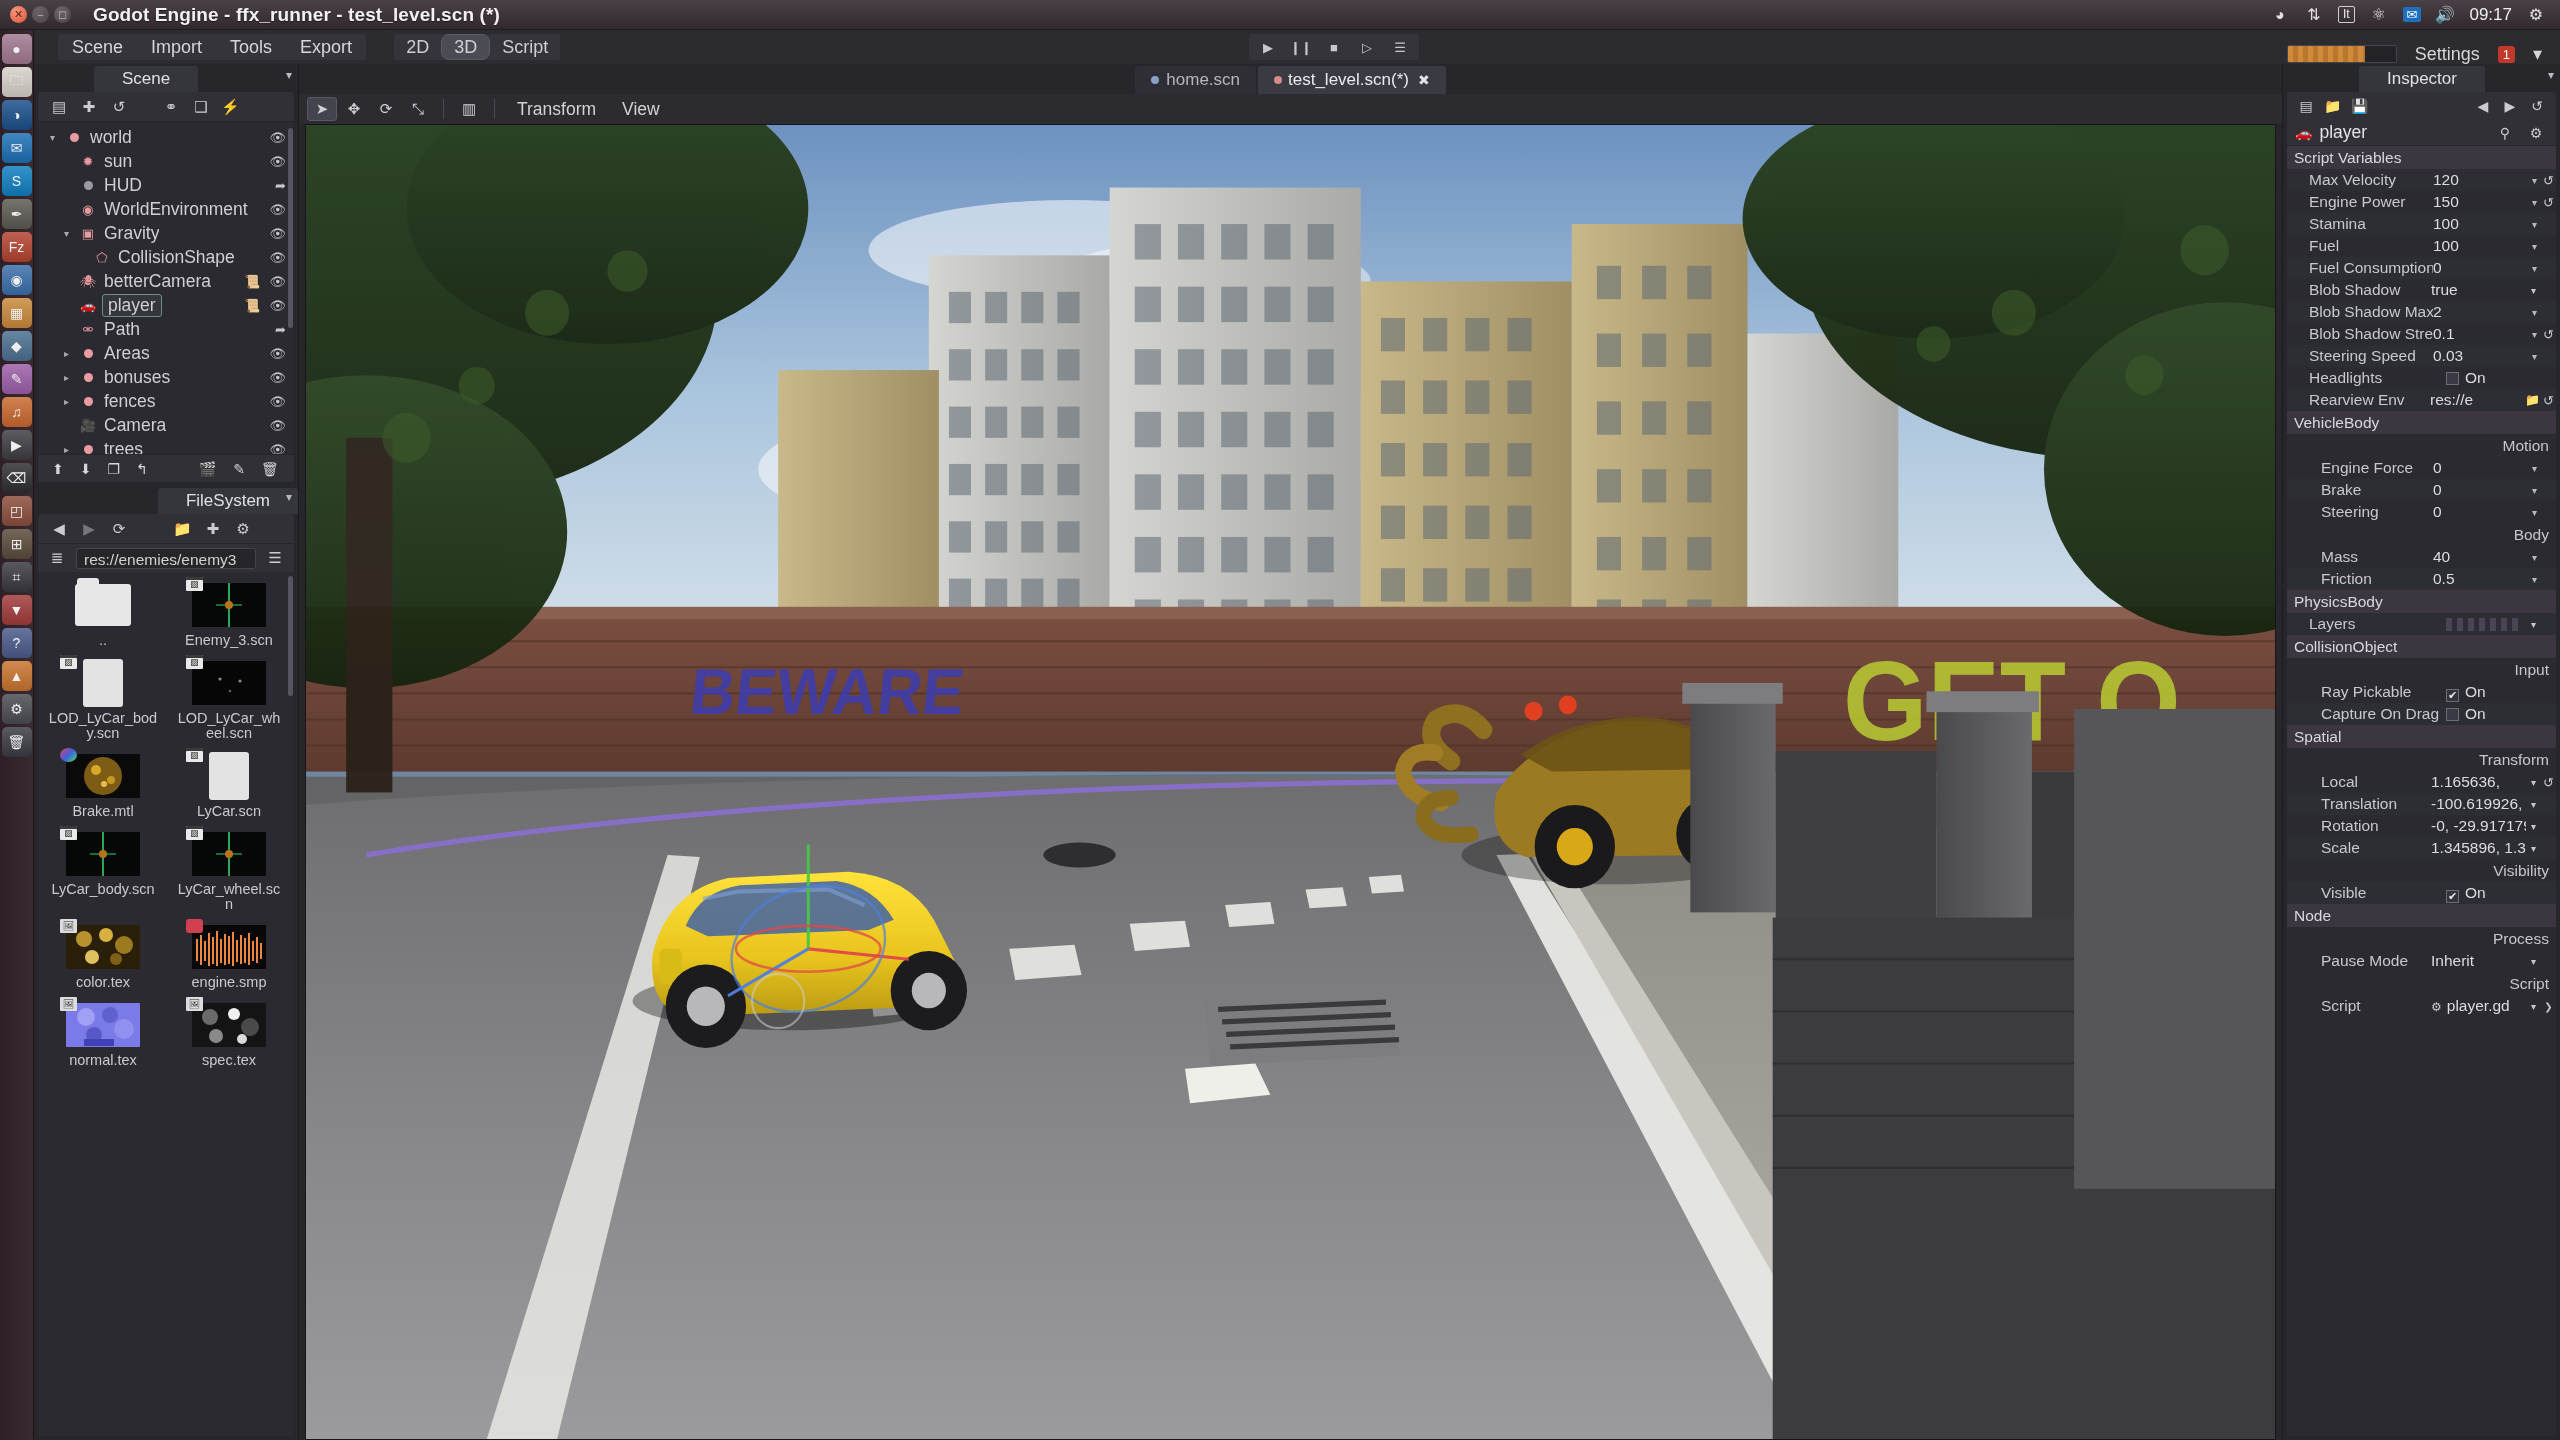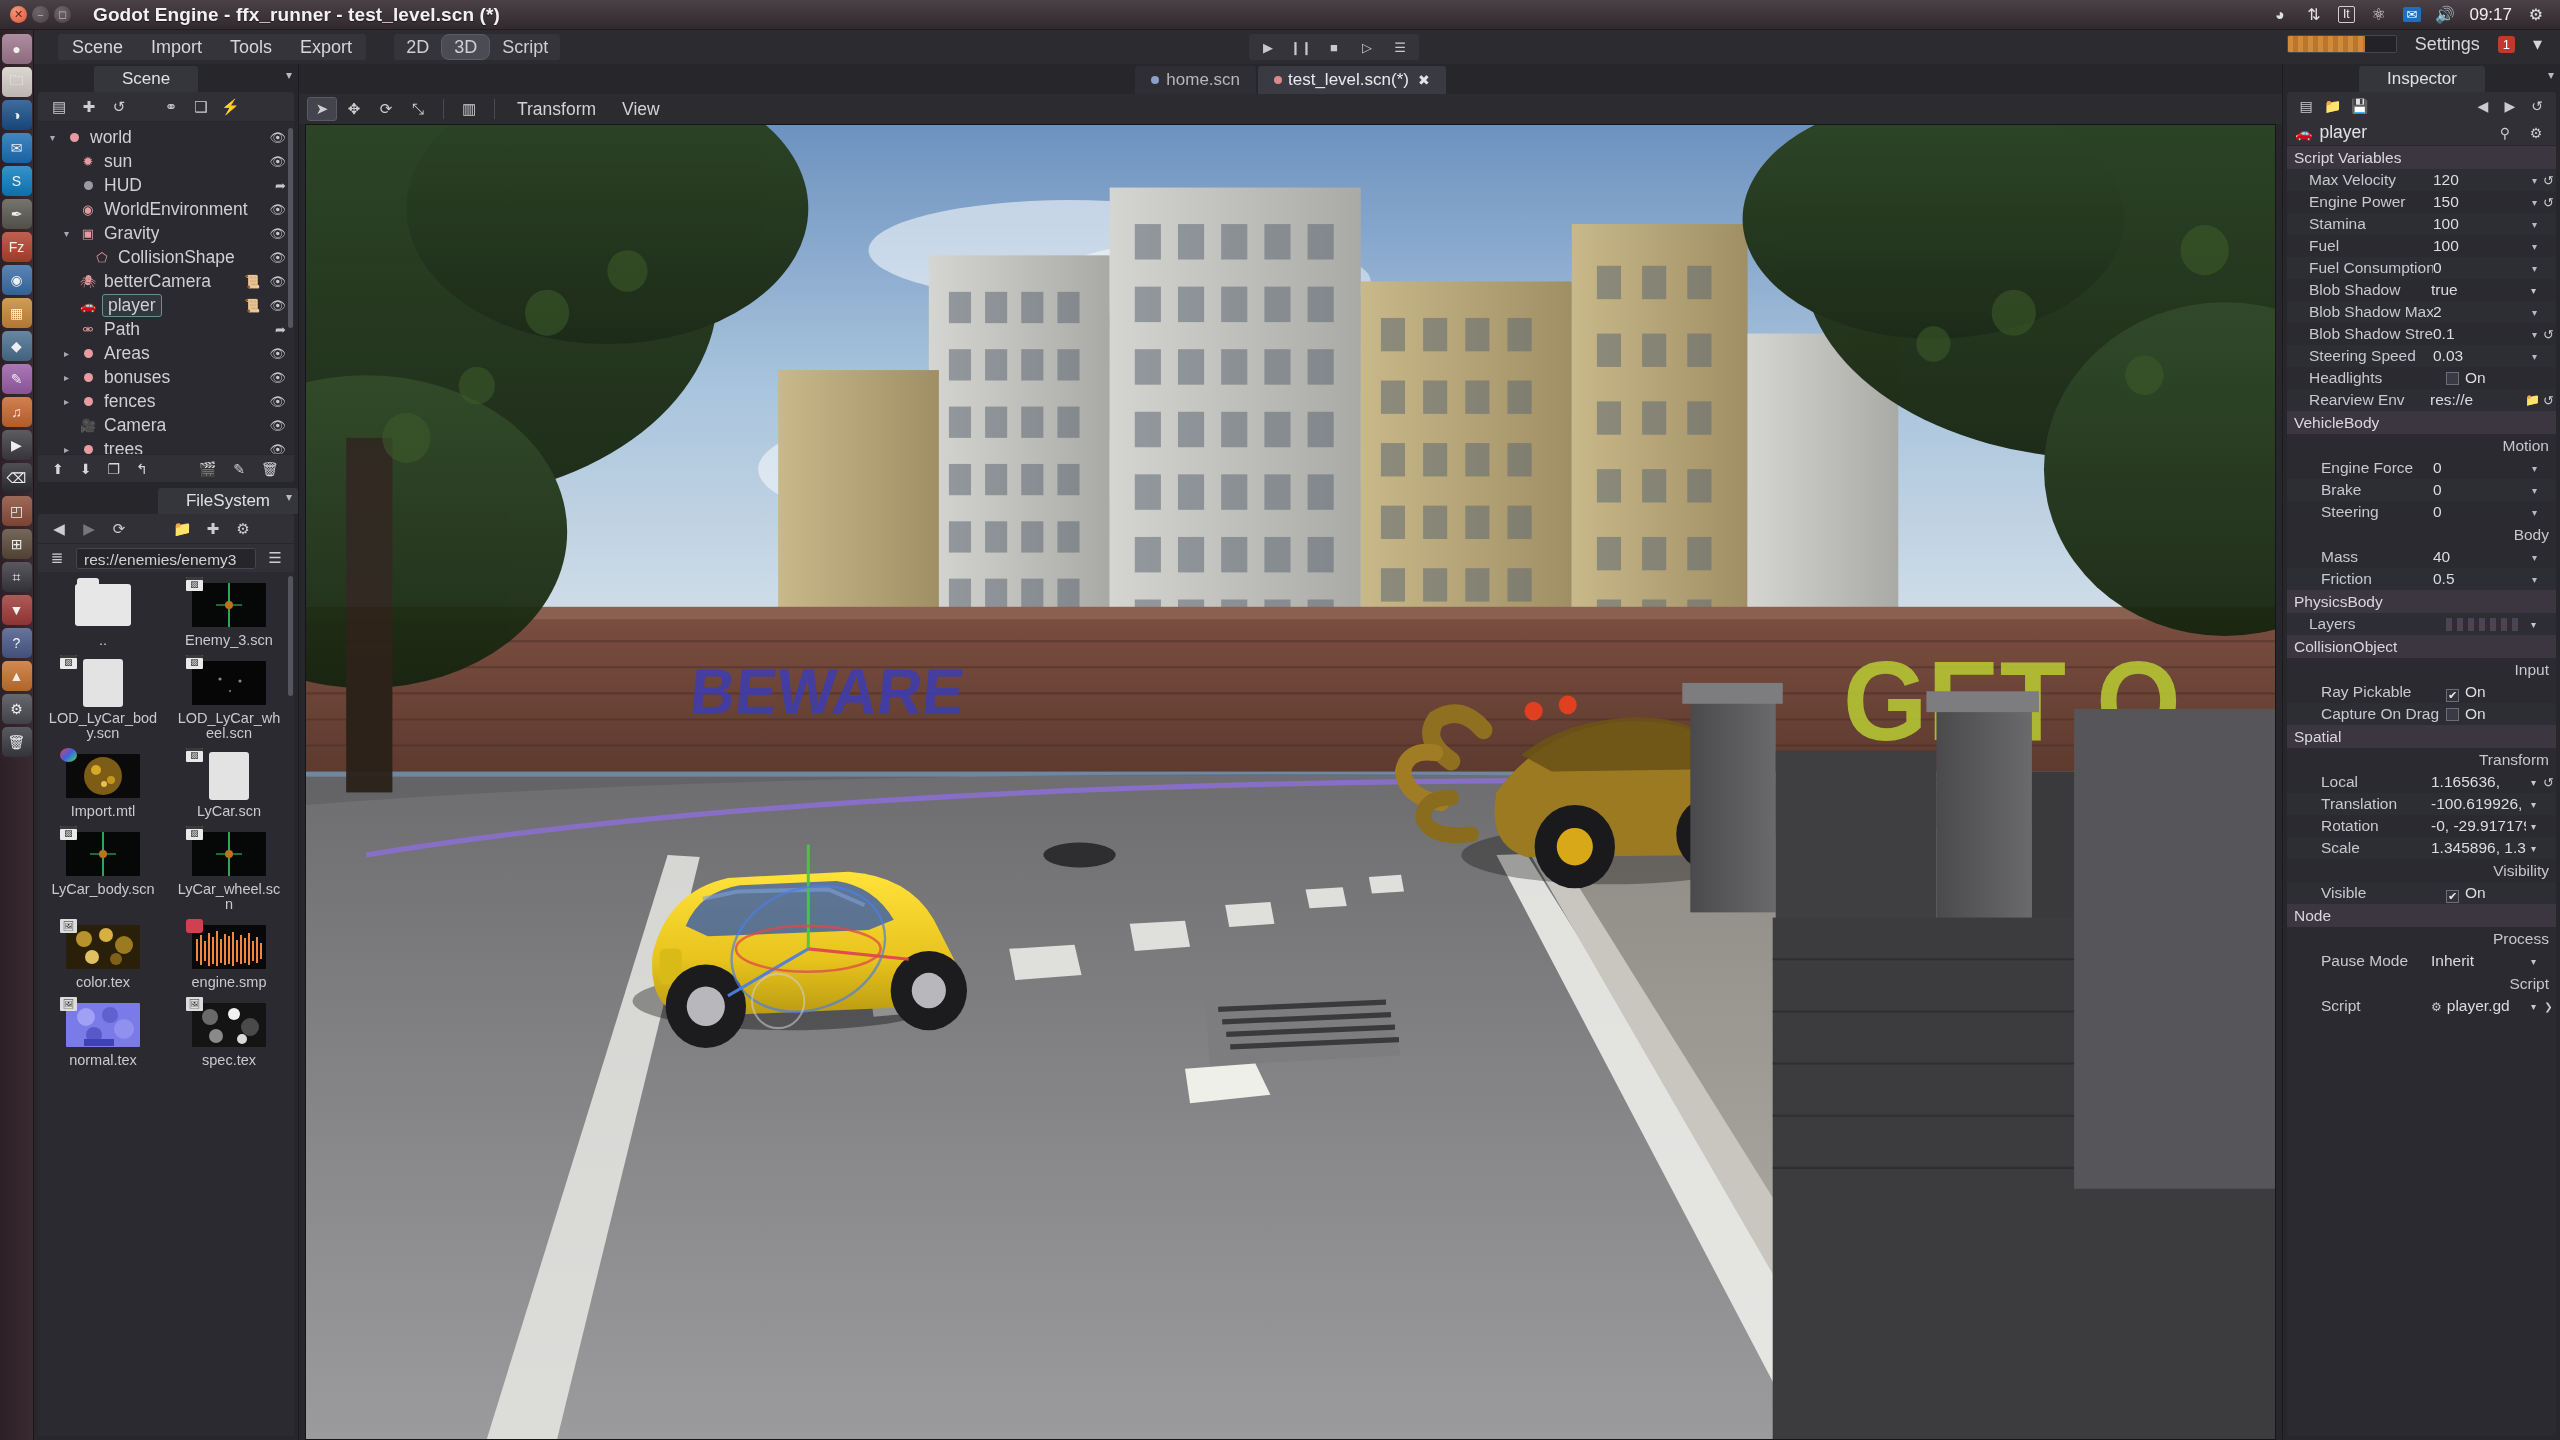--- a/index.html
+++ b/index.html
@@ -66,21 +66,21 @@
              align-items:center; margin-left:28px; }
   .mode{ padding:0 12px; font-size:18px; line-height:26px; height:26px;
          color:#cfcfd2;}
   .mode.active{ background:#4b4b54; border:1px solid #5c5c66; border-radius:8px;
                 line-height:24px; }
   #play-grp{ position:absolute; left:1215px; top:4px; display:flex; gap:3px;
              background:#34343a; border-radius:3px; padding:2px 4px; }
   .pbtn{ width:30px; height:22px; display:flex; align-items:center;
          justify-content:center; color:#c8c8cc; font-size:13px;
          border-radius:2px; }
-  #right-menu{ position:absolute; right:10px; top:3px; display:flex;
+  #right-menu{ position:absolute; right:10px; top:13px; display:flex;
                align-items:center; gap:10px; }
   #progbar{ width:110px; height:18px; background:#232327; border:1px solid #45454d;
             border-radius:2px; overflow:hidden; position:relative;}
   #progbar i{ position:absolute; left:0; top:0; bottom:0; width:72%;
               background:repeating-linear-gradient(90deg,#d08a3a 0 5px,#b9762d 5px 10px); }
   .rm-item{ font-size:18px; color:#d6d6d8; padding:0 8px; }
   .err-badge{ background:#c0392b; color:#fff; border-radius:3px;
               font-size:13px; padding:1px 5px; }
 
   
@@ -506,21 +506,21 @@
               <div class="fs-thumb">
                 <svg class="thumb-img" viewBox="0 0 74 44">
                   <rect width="74" height="44" fill="#0a0a0a"></rect>
                   <circle cx="37" cy="22" r="19" fill="#7d5c16"></circle>
                   <circle cx="30" cy="16" r="5" fill="#d8a828"></circle>
                   <circle cx="45" cy="26" r="4" fill="#c49820"></circle>
                   <circle cx="38" cy="30" r="3" fill="#e8c048"></circle>
                 </svg>
                 <span class="badge " style="background: linear-gradient(135deg, rgb(224, 64, 96), rgb(64, 96, 224), rgb(64, 224, 96)); border-radius: 50%;"></span>
               </div>
-              <div class="fs-lbl">Import.mtl</div>
+              <div class="fs-lbl">Brake.mtl</div>
             </div>
             <div class="fsitem">
               <div class="fs-thumb">
                 <span class="doc-sh"></span>
                 <span class="badge clap">▨</span>
               </div>
               <div class="fs-lbl">LyCar.scn</div>
             </div>
             <div class="fsitem">
               <div class="fs-thumb">

